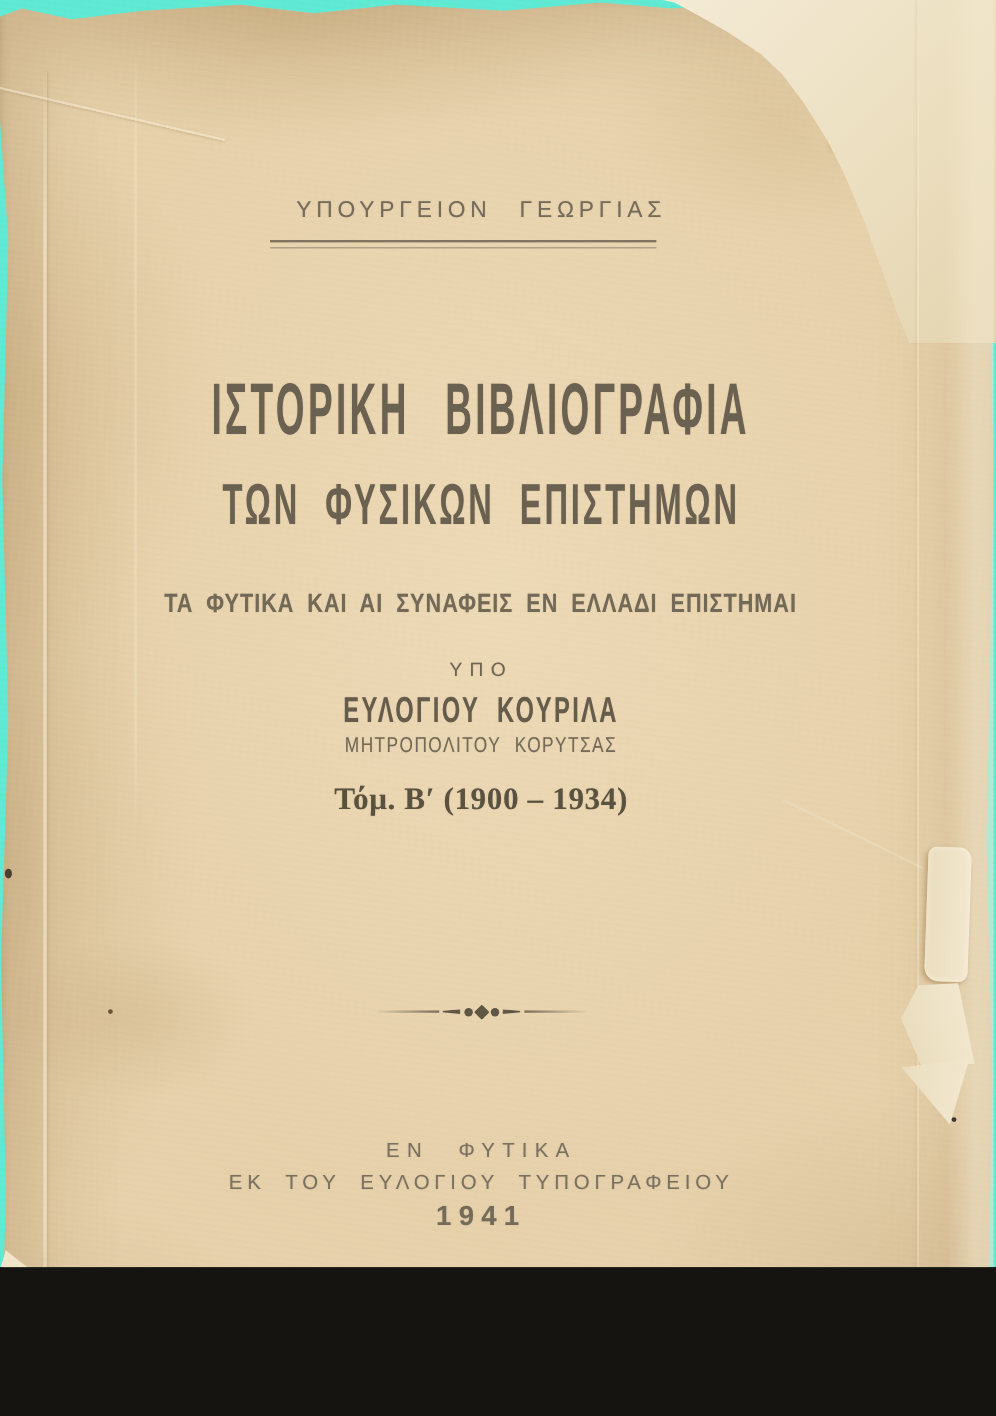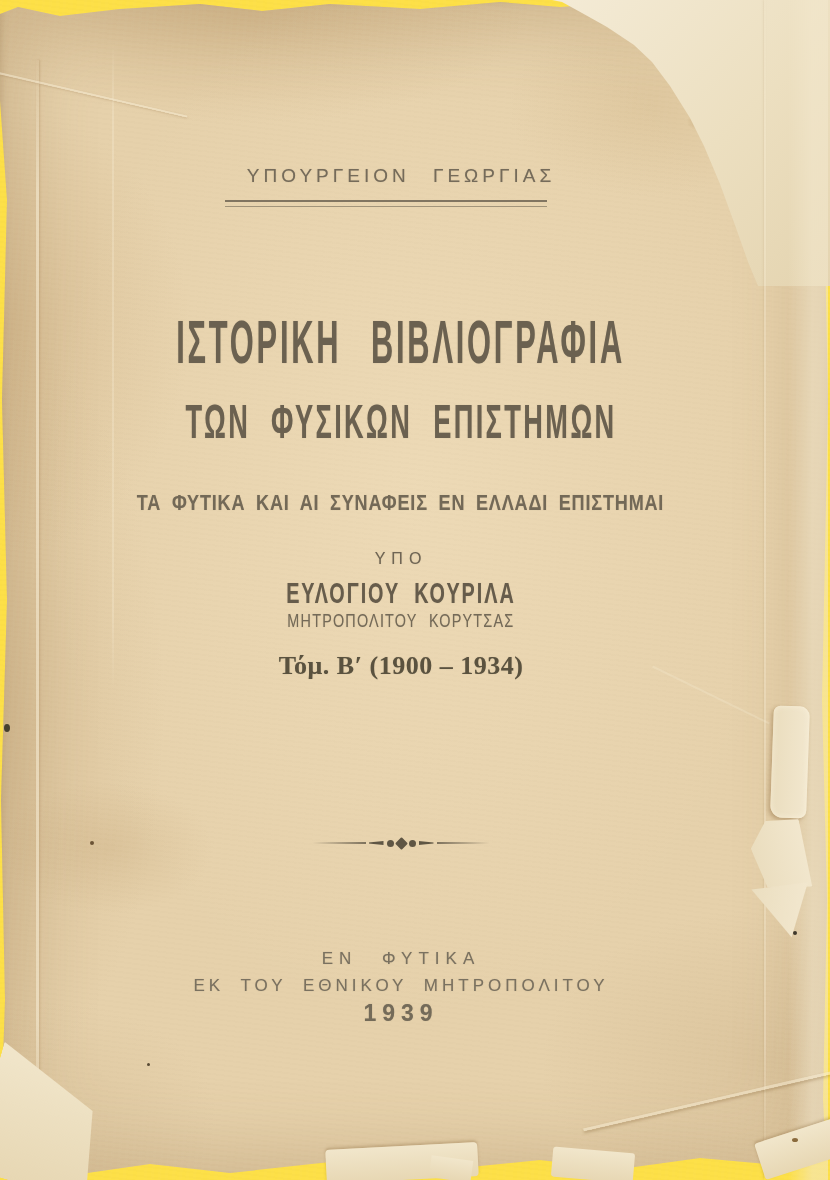--- a/index.html
+++ b/index.html
@@ -1,16 +1,16 @@
 <!DOCTYPE html>
 <html><head>
 <meta charset="utf-8">
 <style>
   html,body{margin:0;padding:0;background:#161410;}
-  .stage{position:relative;width:830px;height:1180px;overflow:hidden;background:#fde047;
+  .stage{position:relative;width:830px;height:1056px;overflow:hidden;background:#5eead4;
          font-family:"Liberation Sans",sans-serif;}
   
   .paper{position:absolute;left:0;top:0;width:830px;height:1180px;
     background:
       radial-gradient(500px 700px at 50% 42%, rgba(248,232,200,.38), transparent 75%),
       radial-gradient(400px 160px at 30% 1%, rgba(188,154,104,.30), transparent 70%),
       radial-gradient(260px 320px at 1% 28%, rgba(186,150,100,.26), transparent 70%),
       radial-gradient(200px 130px at 78% 9%, rgba(198,168,118,.24), transparent 70%),
       radial-gradient(150px 95px at 108px 848px, rgba(176,142,92,.18), transparent 70%),
       radial-gradient(16px 12px at 698px 122px, rgba(150,110,60,.28), transparent 70%),
@@ -165,24 +165,24 @@
     </div>
 
     <div class="row volume">
       <span>Τόμ. Β′ (1900 – 1934)</span>
     </div>
 
     <div class="row imprint-city">
       <span>ΕΝ ΦΥΤΙΚΑ</span>
     </div>
     <div class="row imprint-press">
-      <span>ΕΚ ΤΟΥ ΕΘΝΙΚΟΥ ΜΗΤΡΟΠΟΛΙΤΟΥ</span>
+      <span>ΕΚ ΤΟΥ ΕΥΛΟΓΙΟΥ ΤΥΠΟΓΡΑΦΕΙΟΥ</span>
     </div>
     <div class="row imprint-year">
-      <span>1939</span>
+      <span>1941</span>
     </div>
   </div>
 
   <div class="divider">
     <span class="dline l"></span>
     <span class="darrow l"></span>
     <span class="gem circle"></span>
     <span class="gem diamond"></span>
     <span class="gem circle"></span>
     <span class="darrow r"></span>

